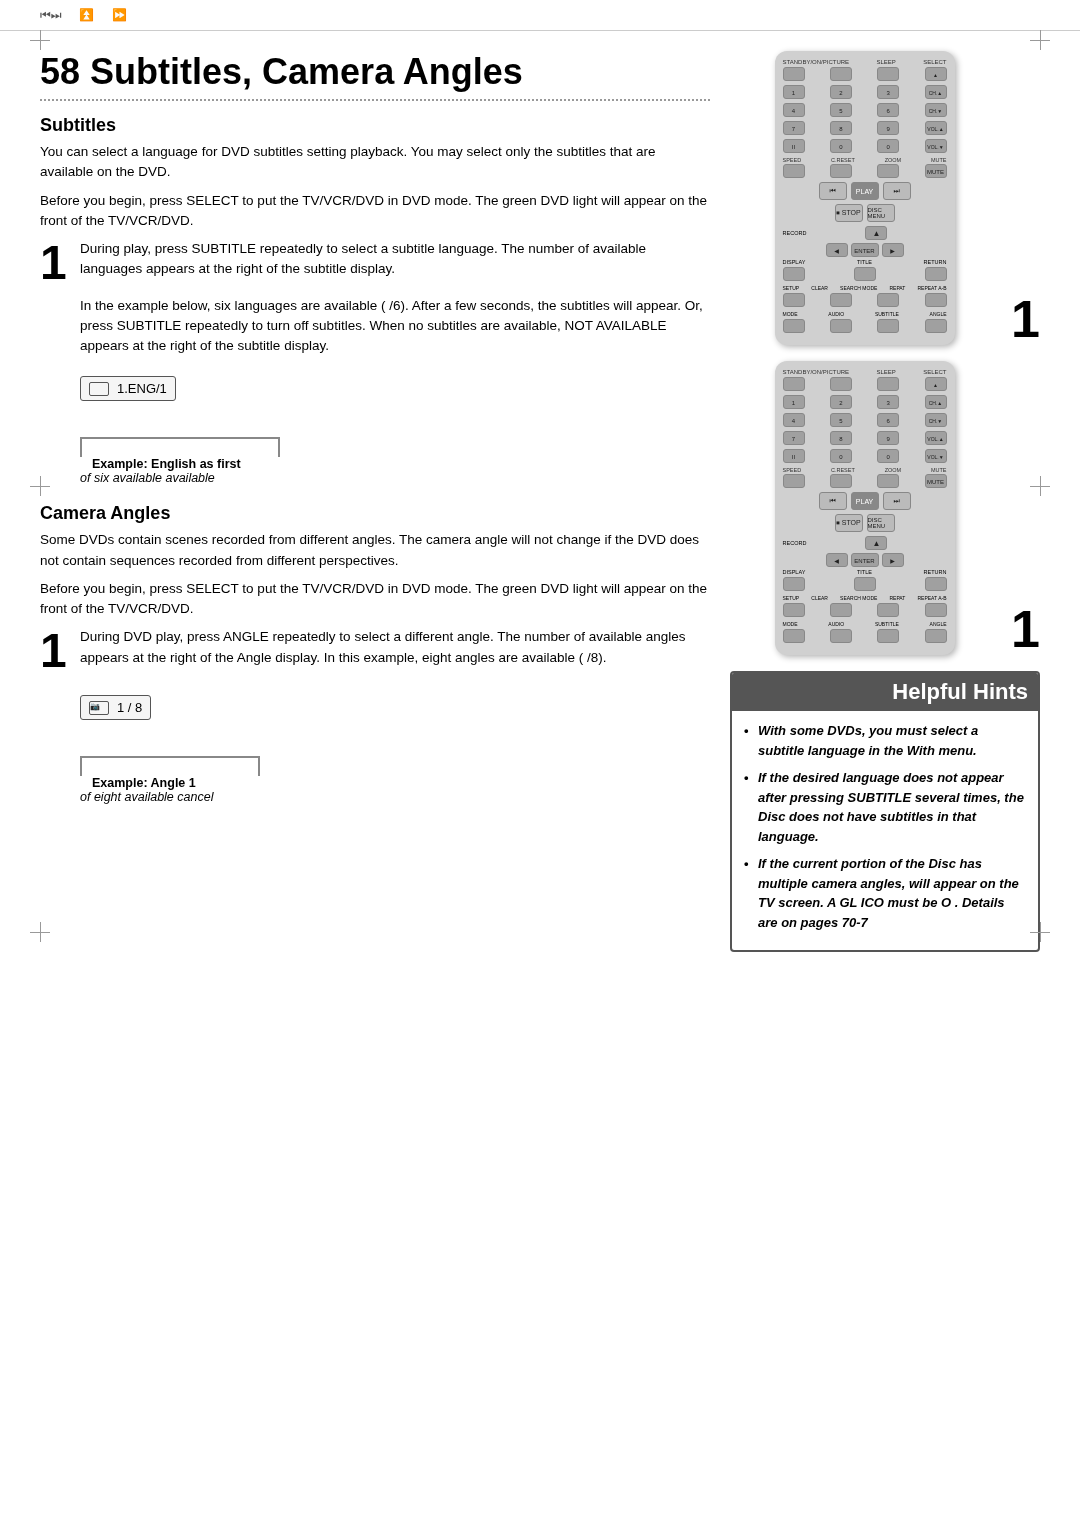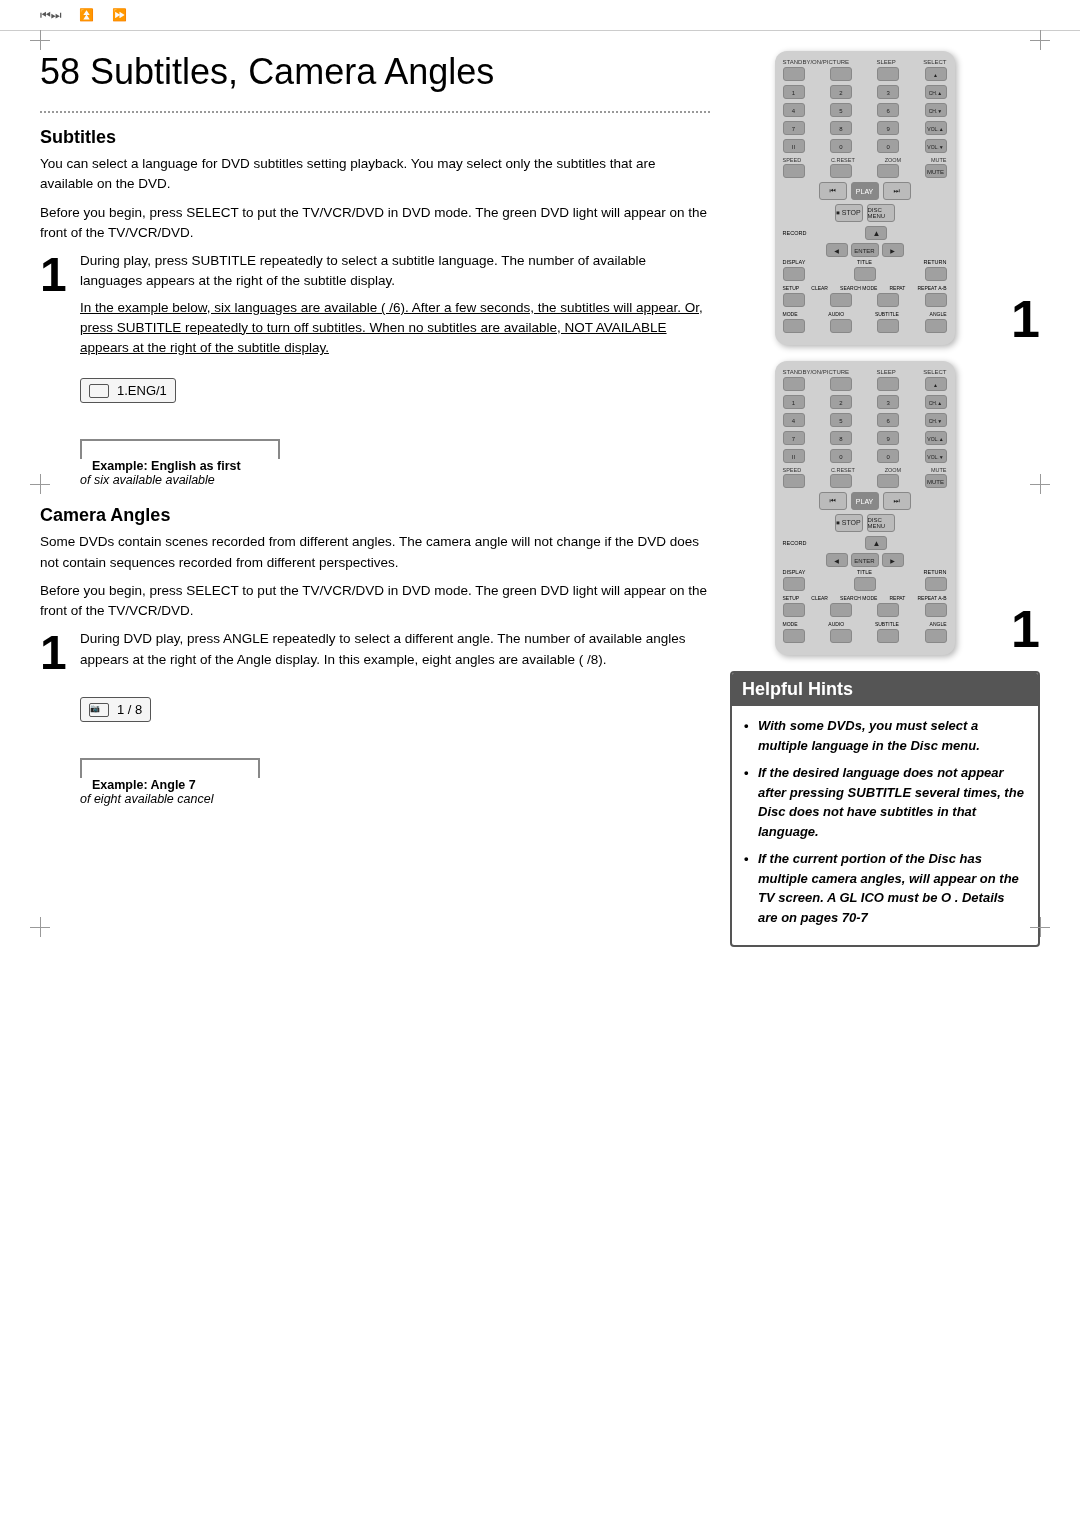--- a/index.html
+++ b/index.html
@@ -33,22 +33,22 @@
 
     
     .left-col {
       flex: 1;
       min-width: 0;
     }
 
     
     .page-title {
       font-size: 36px;
-      font-weight: normal;
-      margin-bottom: 18px;
+      font-weight: bold;
+      margin-bottom: 6px;
       color: #000;
     }
     .title-dots {
       border-top: 2px dotted #999;
       margin-bottom: 14px;
     }
 
     
     .section-heading {
       font-size: 18px;
@@ -186,22 +186,22 @@
     
     .helpful-hints-box {
       border: 2px solid #555;
       border-radius: 4px;
       overflow: hidden;
       width: 100%;
     }
     .helpful-hints-header {
       background: #555;
       color: #fff;
-      text-align: left;
-      font-size: 18px;
+      text-align: right;
+      font-size: 22px;
       font-weight: bold;
       padding: 6px 10px;
     }
     .helpful-hints-body {
       padding: 10px 12px;
       font-size: 13px;
       line-height: 1.5;
     }
     .hint-item {
       margin-bottom: 8px;
@@ -272,21 +272,21 @@
       <div class="title-dots"></div>
 
       <div class="section-heading">Subtitles</div>
       <p class="body-text">You can select a language for DVD subtitles setting playback. You may select only the subtitles that are available on the DVD.</p>
       <p class="body-text">Before you begin, press SELECT  to put the TV/VCR/DVD in DVD mode. The green DVD light will appear on the front of the TV/VCR/DVD.</p>
 
       <div class="numbered-item">
         <div class="item-number">1</div>
         <div class="item-content">
           <p>During play, press SUBTITLE repeatedly to select a subtitle language.  The number of available languages appears at the right of the subtitle display.</p>
-          <p style="margin-top:6px;text-decoration:underline;">In the example below, six languages are available ( /6). After a few seconds, the subtitles will appear. Or, press SUBTITLE repeatedly to turn off subtitles. When no subtitles are available, NOT AVAILABLE appears at the right of the subtitle display.</p>
+          <p style="margin-top:16px;">In the example below, six languages are available ( /6). After a few seconds, the subtitles will appear. Or, press SUBTITLE repeatedly to turn off subtitles. When no subtitles are available, NOT AVAILABLE appears at the right of the subtitle display.</p>
         </div>
       </div>
 
       <div style="margin-left:40px;">
         <div class="display-box">
           <span class="display-icon"></span>
           <span>1.ENG/1</span>
         </div>
         <div style="margin-top: 30px; height: 20px; border-top: 2px solid #888; border-left: 2px solid #888; border-right: 2px solid #888; width: 200px; border-radius: 0 0 0 0;"></div>
         <div class="display-caption">
@@ -306,21 +306,21 @@
         </div>
       </div>
 
       <div style="margin-left:40px;">
         <div class="display-box">
           <span class="display-icon" style="font-size:8px;">📷</span>
           <span>1 / 8</span>
         </div>
         <div style="margin-top: 30px; height: 20px; border-top: 2px solid #888; border-left: 2px solid #888; border-right: 2px solid #888; width: 180px;"></div>
         <div class="display-caption">
-          <strong>Example: Angle 7</strong><br>
+          <strong>Example: Angle 1</strong><br>
           <span>of eight available cancel</span>
         </div>
       </div>
 
     </div>
 
     <div class="right-col">
 
       <div style="position:relative; display:flex; align-items:flex-start; gap:8px;">
         <div class="remote" style="width:180px; padding:8px;">
@@ -543,21 +543,21 @@
           </div>
         </div>
 
         <div style="font-size:52px; font-weight:bold; line-height:1; align-self:flex-end; margin-left:4px;">1</div>
       </div>
 
       <div class="helpful-hints-box">
         <div class="helpful-hints-header">Helpful Hints</div>
         <div class="helpful-hints-body">
           <div class="hint-item">
-            <span>With some DVDs, you must select a multiple language in the Disc menu.</span>
+            <span>With some DVDs, you must select a subtitle language in the With menu.</span>
           </div>
           <div class="hint-item">
             <span>If the desired language does not appear after pressing SUBTITLE several times, the Disc does not have subtitles in that language.</span>
           </div>
           <div class="hint-item">
             <span>If the current portion of the Disc has multiple camera angles, will appear on the TV screen. A GL ICO  must be O . Details are on pages 70-7</span>
           </div>
         </div>
       </div>
 

